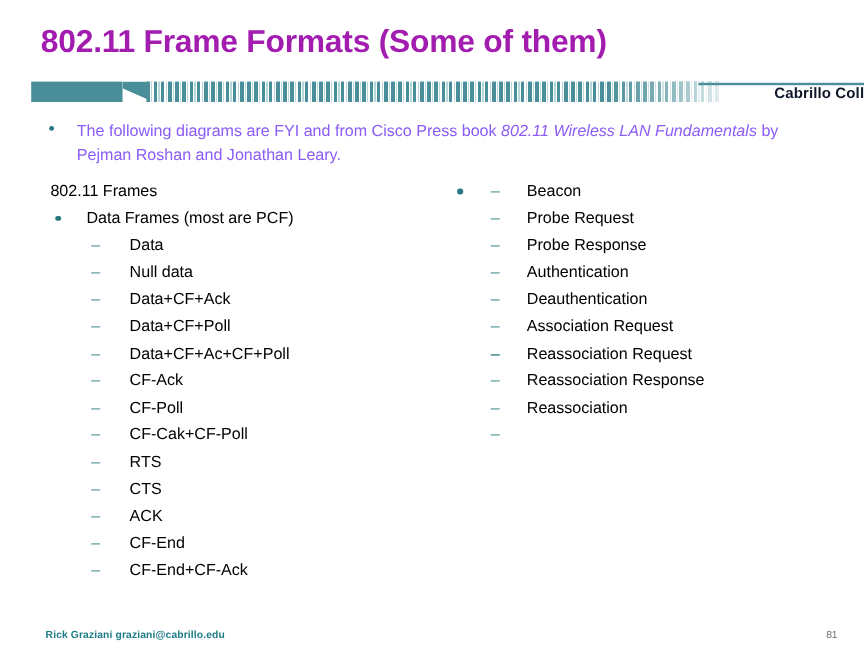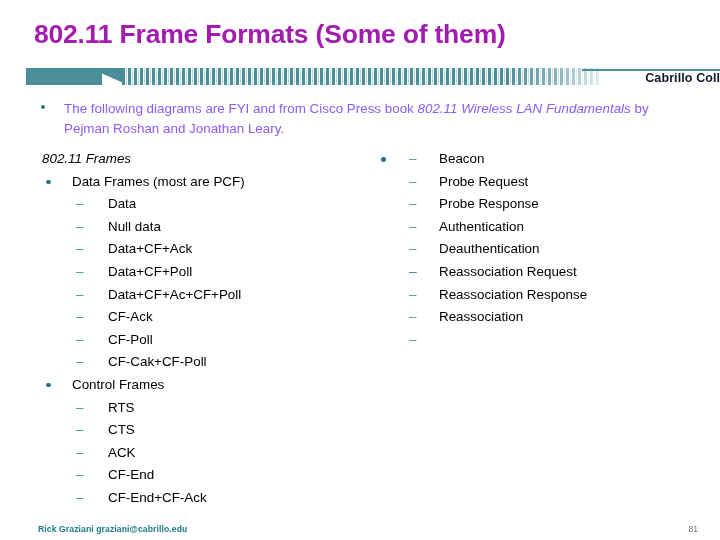--- a/index.html
+++ b/index.html
@@ -149,21 +149,21 @@
 
   li.item {
     position: relative;
     font-size: 13.4px;
     line-height: 22.6px;
     color: #000000;
     white-space: nowrap;
   }
 
   
-  li.l0 { padding-left: 6px; font-style: italic; }
+  li.l0 { padding-left: 6px; }
 
   
   li.l1 { padding-left: 36px; }
   li.l1 .marker {
     position: absolute;
     left: 10px;
     top: 9px;
     width: 4.5px;
     height: 4.5px;
     border-radius: 50%;
@@ -236,38 +236,37 @@
       <li class="item l0"><span>802.11 Frames</span></li>
       <li class="item l1"><span class="marker"></span><span>Data Frames (most are PCF)</span></li>
       <li class="item l2"><span class="marker">–</span><span>Data</span></li>
       <li class="item l2"><span class="marker">–</span><span>Null data</span></li>
       <li class="item l2"><span class="marker">–</span><span>Data+CF+Ack</span></li>
       <li class="item l2"><span class="marker">–</span><span>Data+CF+Poll</span></li>
       <li class="item l2"><span class="marker">–</span><span>Data+CF+Ac+CF+Poll</span></li>
       <li class="item l2"><span class="marker">–</span><span>CF-Ack</span></li>
       <li class="item l2"><span class="marker">–</span><span>CF-Poll</span></li>
       <li class="item l2"><span class="marker">–</span><span>CF-Cak+CF-Poll</span></li>
-      <li class="item l1"><span class="marker"></span><span>Control Frames</span></li>
       <li class="item l2"><span class="marker">–</span><span>RTS</span></li>
       <li class="item l2"><span class="marker">–</span><span>CTS</span></li>
       <li class="item l2"><span class="marker">–</span><span>ACK</span></li>
       <li class="item l2"><span class="marker">–</span><span>CF-End</span></li>
       <li class="item l2"><span class="marker">–</span><span>CF-End+CF-Ack</span></li>
     </ul>
 </div>
 
 <div class="col col-right">
   <ul class="lvl" id="right-list">
       <li class="item l1"><span class="marker"></span></li>
       <li class="item l2"><span class="marker">–</span><span>Beacon</span></li>
       <li class="item l2"><span class="marker">–</span><span>Probe Request</span></li>
       <li class="item l2"><span class="marker">–</span><span>Probe Response</span></li>
       <li class="item l2"><span class="marker">–</span><span>Authentication</span></li>
       <li class="item l2"><span class="marker">–</span><span>Deauthentication</span></li>
-      <li class="item l2"><span class="marker">–</span></li>
+      <li class="item l2"><span class="marker">–</span><span>Association Request</span></li>
       <li class="item l2"><span class="marker">–</span></li>
       <li class="item l2"><span class="marker">–</span><span>Reassociation Request</span></li>
       <li class="item l2"><span class="marker">–</span><span>Reassociation Response</span></li>
       <li class="item l2"><span class="marker">–</span><span>Reassociation</span></li>
       <li class="item l2"><span class="marker">–</span></li>
     </ul>
 </div>
 
 <div class="footer-credit">Rick Graziani  graziani@cabrillo.edu</div>
 <div class="footer-page">81</div>

